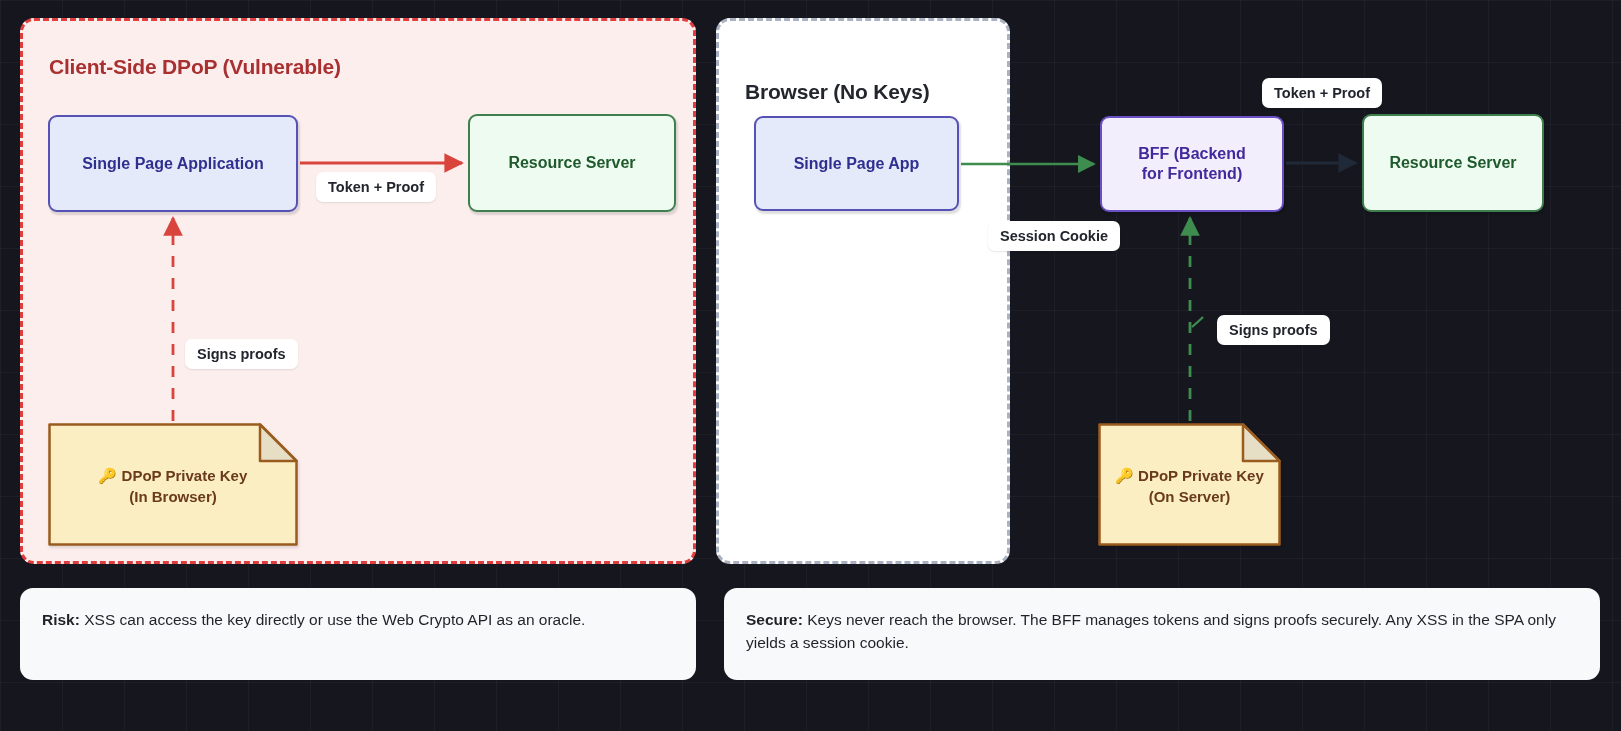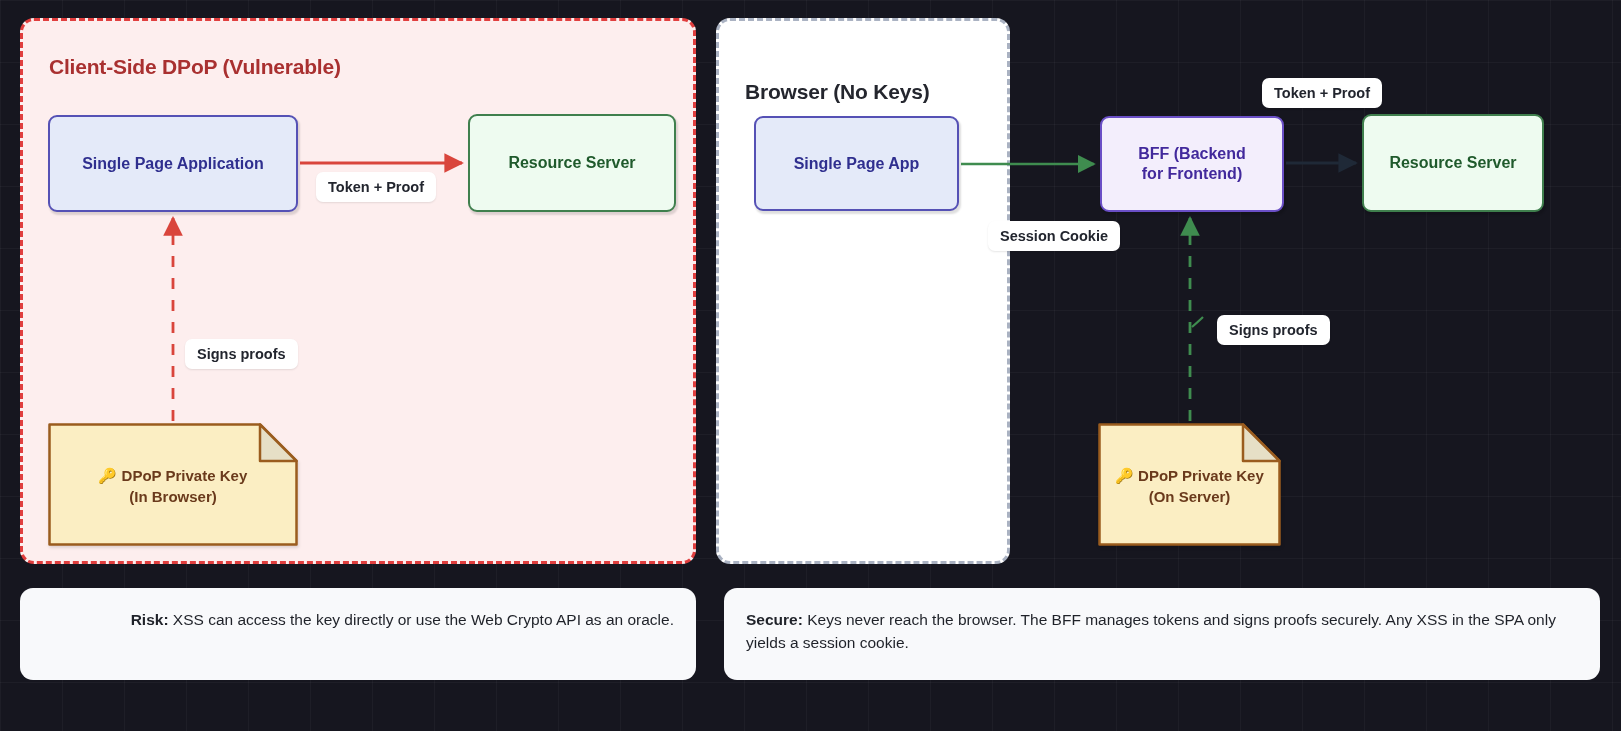--- a/index.html
+++ b/index.html
@@ -117,21 +117,21 @@
   .caption {
     position: absolute;
     background: #f8f9fb;
     border-radius: 13px;
     padding: 20px 22px;
     font-size: 15.5px;
     line-height: 1.5;
     color: #1f2229;
   }
   .caption b { font-weight: bold; }
-  #caption-risk   { left: 20px;  top: 588px; width: 676px; height: 92px; text-align: right; }
+  #caption-risk   { left: 20px;  top: 588px; width: 676px; height: 92px; }
   #caption-secure { left: 724px; top: 588px; width: 876px; height: 92px; }
 </style>
 </head>
 <body>
 
 <div id="canvas">
 
   <div class="panel" id="panel-vulnerable">
     <div class="panel-title">Client-Side DPoP (Vulnerable)</div>
   </div>

